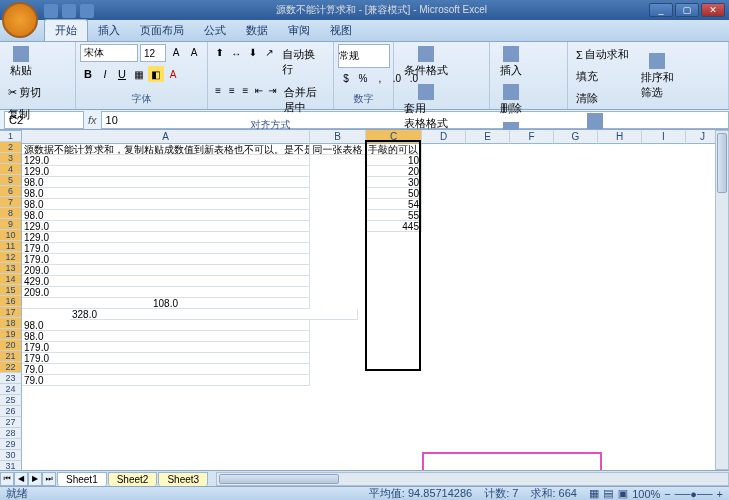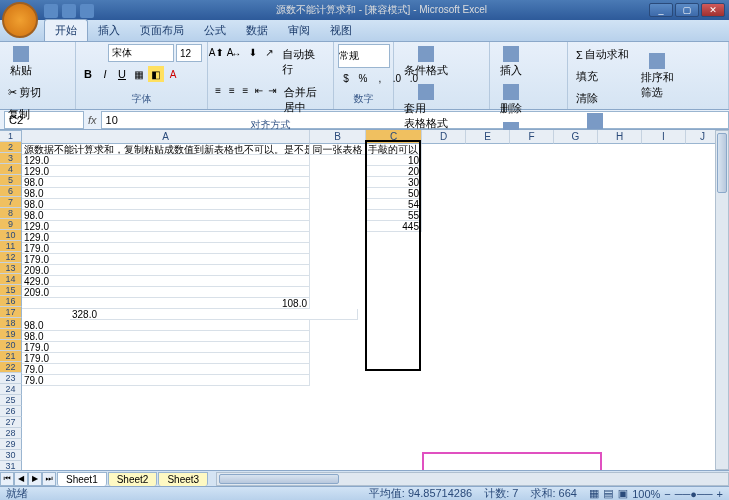--- a/index.html
+++ b/index.html
@@ -104,21 +104,21 @@
         <div class="rbtn">
             <span>格式刷</span>
           </div>
       </div>
     </div>
     <div class="glabel">剪贴板</div>
   </div>
   <div class="rgroup" style="width:132px">
     <div class="gcontent" style="flex-direction:column;align-items:flex-start">
       <div class="fontsel">
-        <input style="width: 66px; margin-left: 28px;" value="宋体">
+        <input style="width: 58px;" value="宋体">
         <input style="width: 26px;" value="12">
         <div class="minibtn">A</div>
         <div class="minibtn">A</div>
       </div>
       <div class="minibtns">
         <div class="minibtn">
             <b>B</b>
           </div>
         <div class="minibtn">
             <i>I</i>
@@ -306,21 +306,21 @@
         <div class="cell" style="left: 0px; top: 44px; width: 288px; height: 11px; text-align: left;">98.0</div>
         <div class="cell" style="left: 0px; top: 55px; width: 288px; height: 11px; text-align: left;">98.0</div>
         <div class="cell" style="left: 0px; top: 66px; width: 288px; height: 11px; text-align: left;">98.0</div>
         <div class="cell" style="left: 0px; top: 77px; width: 288px; height: 11px; text-align: left;">129.0</div>
         <div class="cell" style="left: 0px; top: 88px; width: 288px; height: 11px; text-align: left;">129.0</div>
         <div class="cell" style="left: 0px; top: 99px; width: 288px; height: 11px; text-align: left;">179.0</div>
         <div class="cell" style="left: 0px; top: 110px; width: 288px; height: 11px; text-align: left;">179.0</div>
         <div class="cell" style="left: 0px; top: 121px; width: 288px; height: 11px; text-align: left;">209.0</div>
         <div class="cell" style="left: 0px; top: 132px; width: 288px; height: 11px; text-align: left;">429.0</div>
         <div class="cell" style="left: 0px; top: 143px; width: 288px; height: 11px; text-align: left;">209.0</div>
-        <div class="cell" style="left: 0px; top: 154px; width: 288px; height: 11px; text-align: right;">108.0</div>
+        <div class="cell" style="left: 0px; top: 154px; width: 288px; height: 11px; text-align: center;">108.0</div>
         <div class="cell" style="left: 0px; top: 165px; width: 288px; height: 11px; text-align: left; margin-left: 48px;">328.0</div>
         <div class="cell" style="left: 0px; top: 176px; width: 288px; height: 11px; text-align: left;">98.0</div>
         <div class="cell" style="left: 0px; top: 187px; width: 288px; height: 11px; text-align: left;">98.0</div>
         <div class="cell" style="left: 0px; top: 198px; width: 288px; height: 11px; text-align: left;">179.0</div>
         <div class="cell" style="left: 0px; top: 209px; width: 288px; height: 11px; text-align: left;">179.0</div>
         <div class="cell" style="left: 0px; top: 220px; width: 288px; height: 11px; text-align: left;">79.0</div>
         <div class="cell" style="left: 0px; top: 231px; width: 288px; height: 11px; text-align: left;">79.0</div>
         <div class="cell" style="left: 344px; top: 11px; width: 56px; height: 11px; text-align: right;">10</div>
         <div class="cell" style="left: 344px; top: 22px; width: 56px; height: 11px; text-align: right;">20</div>
         <div class="cell" style="left: 344px; top: 33px; width: 56px; height: 11px; text-align: right;">30</div>

